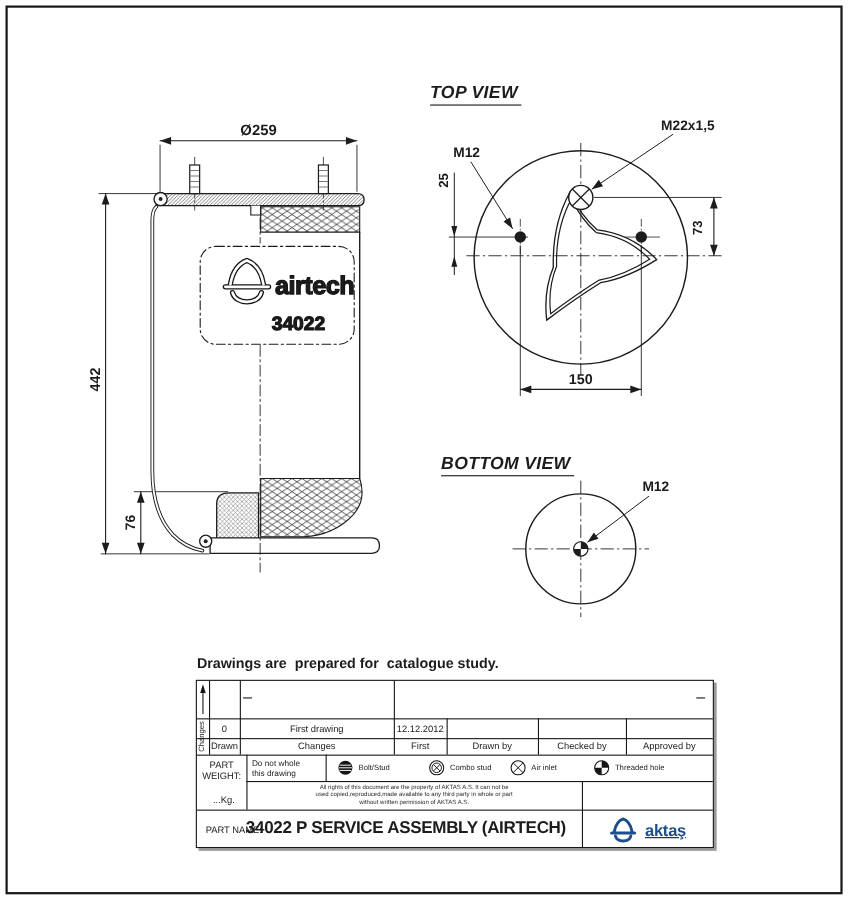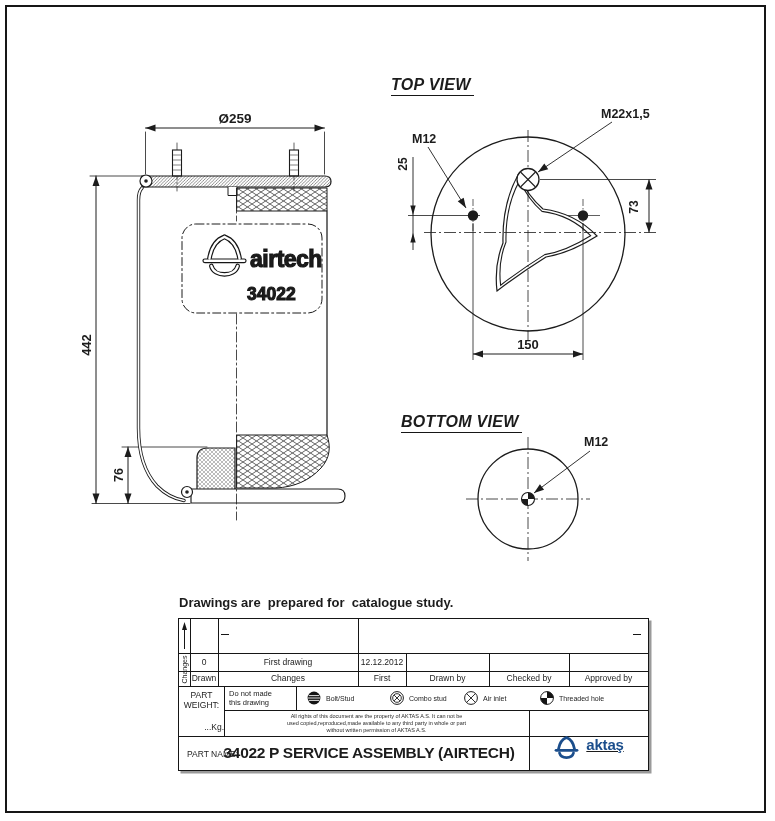--- a/index.html
+++ b/index.html
@@ -28,21 +28,21 @@
         font-size:5.5px;line-height:7px;text-align:center;padding-top:3px;color:#2a2a2a;}
   #orderno{position:absolute;left:350px;top:91px;width:119px;height:26px;
            display:flex;align-items:center;justify-content:center;
            font-size:14.5px;font-weight:600;letter-spacing:-.2px;white-space:nowrap;}
   #pname-row{position:absolute;left:0;top:117px;width:350px;height:34px;}
   #pname-label{position:absolute;left:8px;top:13px;font-size:8.5px;}
   #pname{position:absolute;left:30px;top:0;width:320px;height:34px;display:flex;
          align-items:center;justify-content:center;font-size:15.5px;font-weight:bold;
          letter-spacing:-.3px;white-space:nowrap;}
   #logo-cell{position:absolute;left:350px;top:117px;width:119px;height:38px;
-             display:flex;justify-content:center;gap:6px;text-decoration:underline;}
+             display:flex;align-items:center;justify-content:center;gap:6px;text-decoration:underline;}
   #logo-cell b{font-size:15px;letter-spacing:-.2px;}
 </style>
 </head>
 <body>
 
 <div id="page">
   <div id="frame"></div>
 
   <svg width="775" height="821" viewBox="0 0 775 821" style="position:absolute;left:0;top:0">
     <defs>
@@ -240,25 +240,25 @@
     <div class="cell" style="left:11px;top:52px;width:28px;height:15px">Drawn</div>
     <div class="cell" style="left:39px;top:52px;width:140px;height:15px">Changes</div>
     <div class="cell" style="left:179px;top:52px;width:48px;height:15px">First</div>
     <div class="cell" style="left:227px;top:52px;width:83px;height:15px">Drawn by</div>
     <div class="cell" style="left:310px;top:52px;width:80px;height:15px">Checked by</div>
     <div class="cell" style="left:390px;top:52px;width:79px;height:15px">Approved by</div>
 
     <div style="position:absolute;left:0;top:67px;width:45px;height:50px;font-size:8.5px;text-align:center">
       <div style="margin-top:4px">PART</div>
       <div>WEIGHT:</div>
-      <div style="text-align:right;margin:12px 0 0 4px">...Kg.</div>
+      <div style="text-align:center;margin:12px 0 0 4px">...Kg.</div>
     </div>
 
     <div style="position:absolute;left:45px;top:67px;width:72px;height:24px;font-size:7.5px;padding:3px 0 0 5px;line-height:9px">
-      <div>Do not made</div>
+      <div>Do not whole</div>
       <div>this drawing</div>
     </div>
 
     <div style="position:absolute;left:117px;top:67px;width:352px;height:24px">
       <div class="legend-item" style="left:10px">
         <svg width="16" height="16" viewBox="0 0 20 20">
           <circle cx="10" cy="10" r="8" fill="#141414"></circle>
           <g stroke="#fff" stroke-width="1.1">
               <line x1="3.5" y1="7" x2="16.5" y2="7"></line>
               <line x1="2.5" y1="10" x2="17.5" y2="10"></line>

